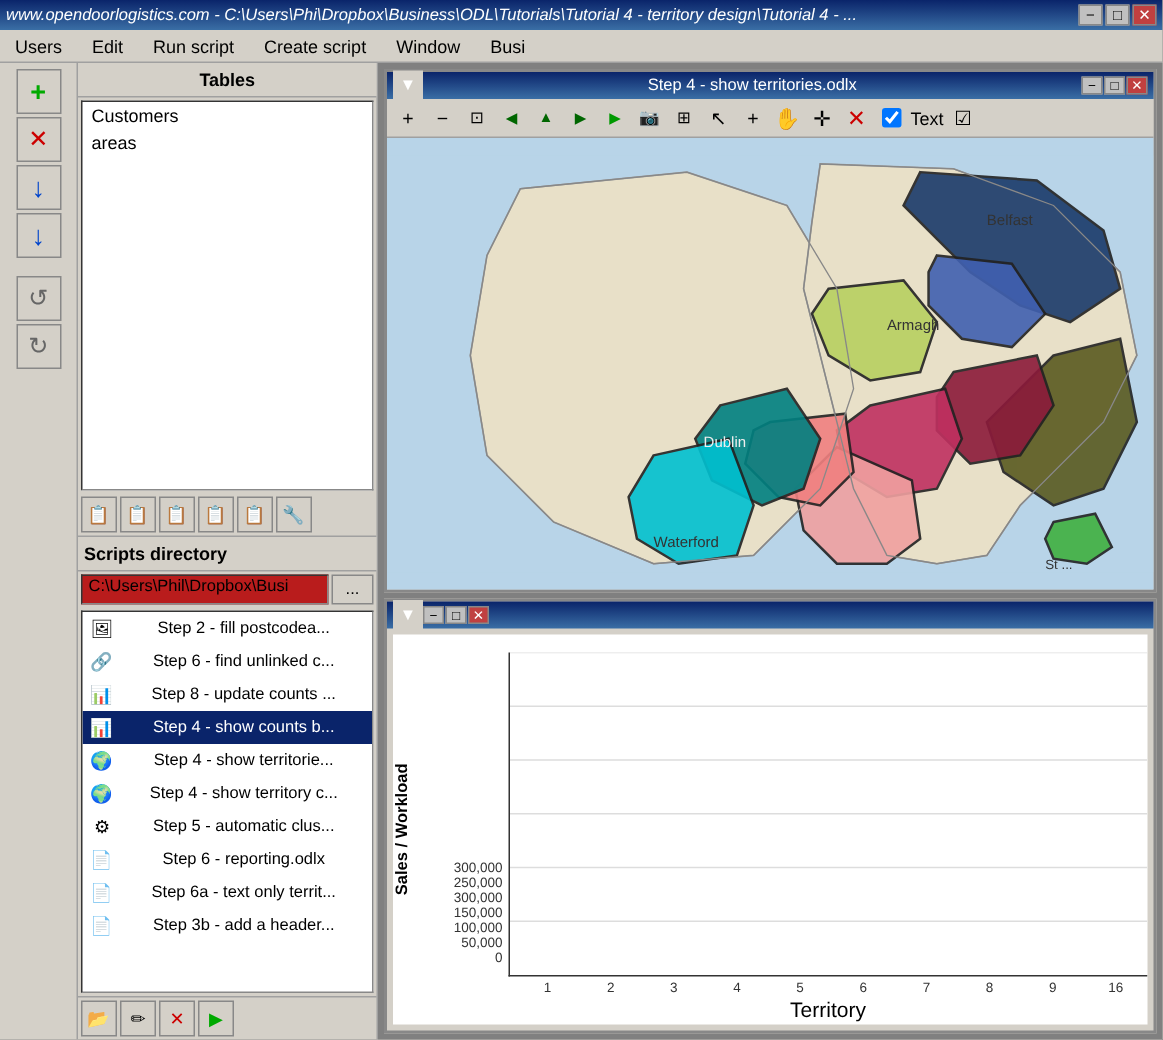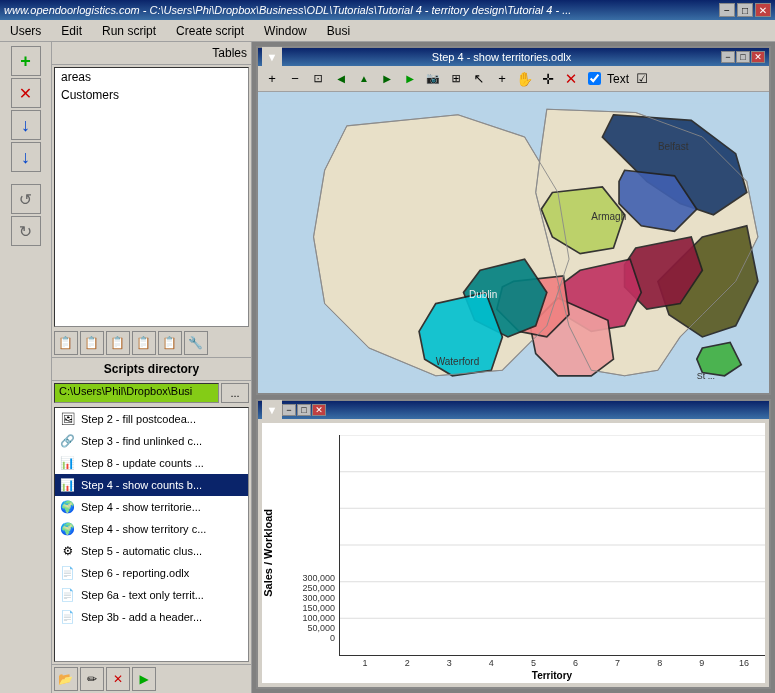--- a/index.html
+++ b/index.html
@@ -24,38 +24,38 @@
     .tool-btn { width: 30px; height: 30px; background: #d4d0c8; border: 1px solid #888; display: flex; align-items: center; justify-content: center; cursor: pointer; font-size: 14px; }
     .tool-btn.green-plus { color: #00aa00; font-weight: bold; font-size: 18px; }
     .tool-btn.red-x { color: #cc0000; font-size: 16px; }
     .tool-btn.blue { color: #0044cc; font-size: 18px; }
     .tool-btn.gray { color: #666; }
 
     
     .center-panel { width: 200px; background: #d4d0c8; border-right: 1px solid #a0a0a0; display: flex; flex-direction: column; }
 
     
-    .tables-header { background: #d4d0c8; text-align: right; padding: 4px; font-weight: normal; border-bottom: 1px solid #a0a0a0; font-size: 12px; }
+    .tables-header { background: #d4d0c8; text-align: center; padding: 4px; font-weight: bold; border-bottom: 1px solid #a0a0a0; font-size: 12px; }
     .tables-list { background: white; border: 1px inset #888; margin: 2px; flex: 0 0 260px; overflow-y: auto; }
     .table-item { padding: 2px 6px; cursor: pointer; font-size: 12px; }
 
     
     .tables-toolbar { display: flex; padding: 2px; gap: 2px; flex-wrap: wrap; }
     .tables-toolbar-btn { width: 24px; height: 24px; background: #d4d0c8; border: 1px solid #888; display: flex; align-items: center; justify-content: center; cursor: pointer; font-size: 12px; }
 
     
-    .scripts-header { background: #d4d0c8; text-align: center; padding: 4px; font-weight: bold; border-bottom: 1px solid #a0a0a0; font-size: 12px; border-top: 1px solid #a0a0a0; }
+    .scripts-header { background: #d4d0c8; padding: 4px; font-weight: bold; border-bottom: 1px solid #a0a0a0; font-size: 12px; border-top: 1px solid #a0a0a0; }
     .scripts-dir-bar { display: flex; padding: 2px; gap: 2px; align-items: center; }
-    .scripts-dir-input { flex: 1; border: 1px inset #888; background: #84cc16; padding: 1px 4px; font-size: 11px; overflow: hidden; height: 20px; }
+    .scripts-dir-input { flex: 1; border: 1px inset #888; background: #b91c1c; padding: 1px 4px; font-size: 11px; overflow: hidden; height: 20px; }
     .scripts-browse-btn { width: 28px; height: 20px; background: #d4d0c8; border: 1px solid #888; cursor: pointer; font-size: 11px; display: flex; align-items: center; justify-content: center; }
     .scripts-list { background: white; border: 1px inset #888; margin: 2px; flex: 1; overflow-y: auto; }
     .script-item { display: flex; align-items: center; padding: 2px 4px; cursor: pointer; font-size: 11px; gap: 4px; }
     .script-item.selected { background: #0a246a; color: white; }
     .script-icon { width: 18px; height: 18px; display: flex; align-items: center; justify-content: center; font-size: 12px; flex-shrink: 0; }
-    .script-label { white-space: nowrap; overflow: hidden; text-overflow: ellipsis; flex: 1; }
+    .script-label { white-space: nowrap; overflow: hidden; text-overflow: ellipsis; flex: 1; text-align: center; }
     
     
     .scripts-bottom-toolbar { display: flex; padding: 2px; gap: 2px; border-top: 1px solid #a0a0a0; }
     .sbt-btn { width: 24px; height: 24px; background: #d4d0c8; border: 1px solid #888; display: flex; align-items: center; justify-content: center; cursor: pointer; font-size: 12px; }
     .sbt-btn.run { color: #00aa00; }
     .sbt-btn.stop { color: #cc0000; }
 
     
     .right-panel { flex: 1; background: #808080; display: flex; flex-direction: column; gap: 4px; padding: 4px; overflow: hidden; }
 
@@ -82,21 +82,21 @@
     .chart-y-axis { width: 55px; display: flex; flex-direction: column; justify-content: flex-end; padding-bottom: 40px; padding-top: 10px; }
     .chart-y-label { font-size: 9px; text-align: right; padding-right: 4px; color: #333; }
     .chart-area { flex: 1; display: flex; flex-direction: column; }
     .chart-bars-area { flex: 1; display: flex; align-items: flex-end; padding: 10px 5px 0 5px; border-left: 1px solid #333; border-bottom: 1px solid #333; position: relative; }
     .bar-group { display: flex; align-items: flex-end; gap: 1px; flex: 1; justify-content: center; }
     .bar { width: 9px; border-radius: 0; }
     .bar-red { background: #e05050; }
     .bar-blue { background: #5050d0; }
     .chart-x-labels { display: flex; padding-left: 5px; }
     .x-label { flex: 1; text-align: center; font-size: 9px; color: #333; padding-top: 2px; }
-    .chart-x-title { text-align: center; font-size: 10px; font-weight: bold; padding: 2px; }
+    .chart-x-title { text-align: center; font-size: 14px; font-weight: normal; padding: 2px; }
     .chart-y-title { font-size: 11px; font-weight: bold; writing-mode: vertical-rl; transform: rotate(180deg); text-align: center; width: 20px; padding: 0; }
     .chart-legend { display: flex; justify-content: center; gap: 16px; padding: 4px; border-top: 1px solid #ddd; }
     .legend-item { display: flex; align-items: center; gap: 4px; font-size: 11px; }
     .legend-color { width: 14px; height: 12px; border: 1px solid #888; }
 
     .y-axis-wrapper { display: flex; flex-direction: row; align-items: stretch; }
 
     
     .map-svg { width: 100%; height: 100%; }
   </style>
@@ -130,22 +130,22 @@
     <div class="tool-btn blue">↓</div>
     <div style="margin-top:8px;"></div>
     <div class="tool-btn gray" style="font-size:16px;">↺</div>
     <div class="tool-btn gray" style="font-size:16px;">↻</div>
   </div>
 
   <div class="center-panel">
 
     <div class="tables-header">Tables</div>
     <div class="tables-list">
+      <div class="table-item">Customers</div>
       <div class="table-item">areas</div>
-      <div class="table-item">Customers</div>
     </div>
     <div class="tables-toolbar">
       <div class="tables-toolbar-btn" title="button">📋</div>
       <div class="tables-toolbar-btn" title="button">📋</div>
       <div class="tables-toolbar-btn" title="button">📋</div>
       <div class="tables-toolbar-btn" title="button">📋</div>
       <div class="tables-toolbar-btn" title="button">📋</div>
       <div class="tables-toolbar-btn" title="wrench">🔧</div>
     </div>
 
@@ -154,21 +154,21 @@
       <div class="scripts-dir-input">C:\Users\Phil\Dropbox\Busi</div>
       <div class="scripts-browse-btn">...</div>
     </div>
     <div class="scripts-list">
       <div class="script-item">
         <div class="script-icon">🖼</div>
         <div class="script-label">Step 2 - fill postcodeа...</div>
       </div>
       <div class="script-item">
         <div class="script-icon">🔗</div>
-        <div class="script-label">Step 3 - find unlinked c...</div>
+        <div class="script-label">Step 6 - find unlinked c...</div>
       </div>
       <div class="script-item">
         <div class="script-icon">📊</div>
         <div class="script-label">Step 8 - update counts ...</div>
       </div>
       <div class="script-item selected">
         <div class="script-icon">📊</div>
         <div class="script-label">Step 4 - show counts b...</div>
       </div>
       <div class="script-item">

